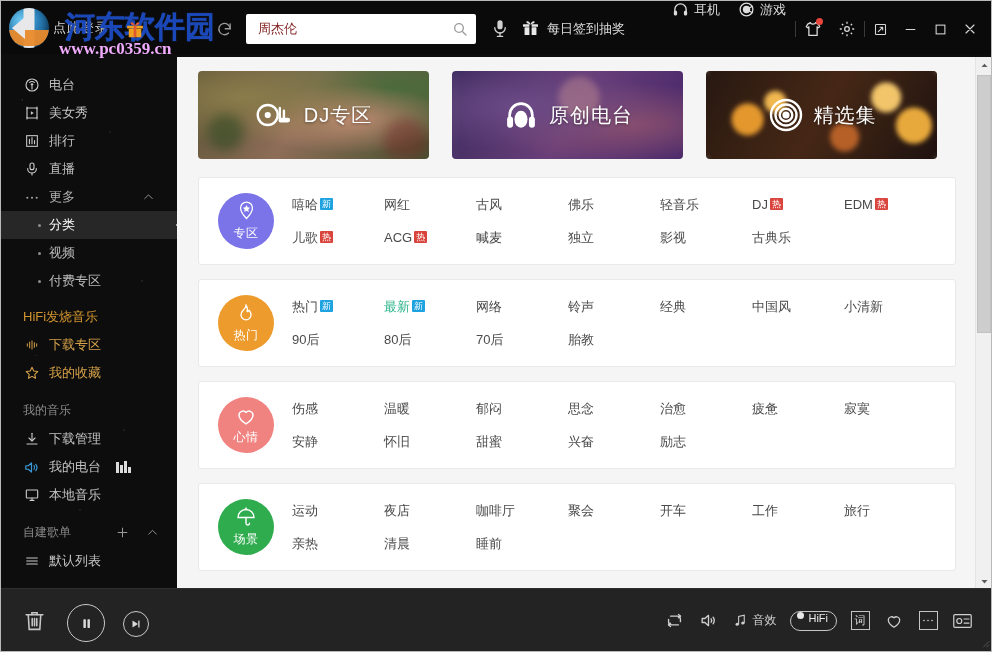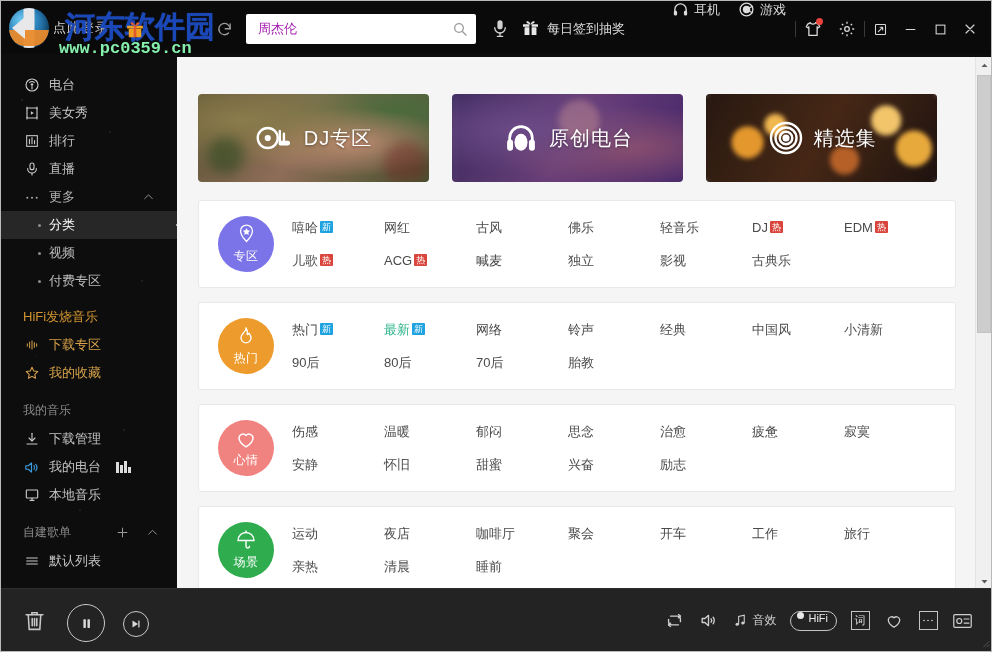--- a/index.html
+++ b/index.html
@@ -69,21 +69,21 @@
 
   #searchbox {
     position:absolute; left:245px; top:13px;
     width:230px; height:30px;
     background:#fff; border-radius:2px;
     display:flex; align-items:center;
     padding: 0 8px 0 12px;
   }
   #search-input{
     border:none; outline:none; flex:1;
-    font-size:13px; color:#a21caf;
+    font-size:13px; color:#7f1d1d;
     font-family:"Liberation Sans","DejaVu Sans",sans-serif;
     background:transparent;
   }
   .search-ico{ color:#9b9b9b; width:16px;height:16px; flex:none; }
 
   .tb-mic{ position:absolute; left:490px; top:17px; color:#d0d0d0; }
   .tb-gift{ position:absolute; left:520px; top:17px; color:#e8e8e8; }
   .tb-signin{
     position:absolute; left:546px; top:19px;
     color:#dcdcdc; font-size:13px; white-space:nowrap;
@@ -121,23 +121,23 @@
   .wm-text{
     position:absolute; left:42px; top:2px;
     font-family:"Liberation Serif","DejaVu Serif",serif;
     font-weight:bold; font-size:30px;
     color:#1a48b8; letter-spacing:0px;
     text-shadow: 0 0 1px #2a58c8;
     white-space:nowrap;
   }
   .wm-url{
     position:absolute; left:36px; top:34px;
-    font-family:Liberation Mono, monospace;
+    font-family:Liberation Serif, serif;
     font-weight:bold; font-size:17px;
-    color:#86efac; white-space:nowrap;
+    color:#f0abfc; white-space:nowrap;
   }
   .wm-gift{
     position:absolute; left:102px; top:14px;
     width:20px;height:20px;
   }
 
   
   #sidebar{
     position:absolute; left:0; top:56px;
     width:176px; height:533px;
@@ -207,21 +207,21 @@
   .eq-bars{ display:flex; align-items:flex-end; gap:1.5px; height:12px; margin-left:6px;}
   .eq-bars i{ width:2.5px; background:#dcdcdc; display:block; }
 
   
   #content{
     position:absolute; left:176px; top:56px;
     width:800px; height:533px;
     background:#f5f5f5;
     overflow:hidden;
   }
-  #content-inner{ padding: 14px 21px 0 21px; margin-top: 23px; }
+  #content-inner{ padding: 14px 21px 0 21px; }
 
   #banners{ display:flex; gap:23px; margin-bottom:18px; }
   .banner{
     width:231px; height:88px; border-radius:4px;
     position:relative; overflow:hidden;
     display:flex; align-items:center; justify-content:center;
     cursor:pointer;
   }
   .banner .bl{
     display:flex; align-items:center; gap:9px; z-index:2;

